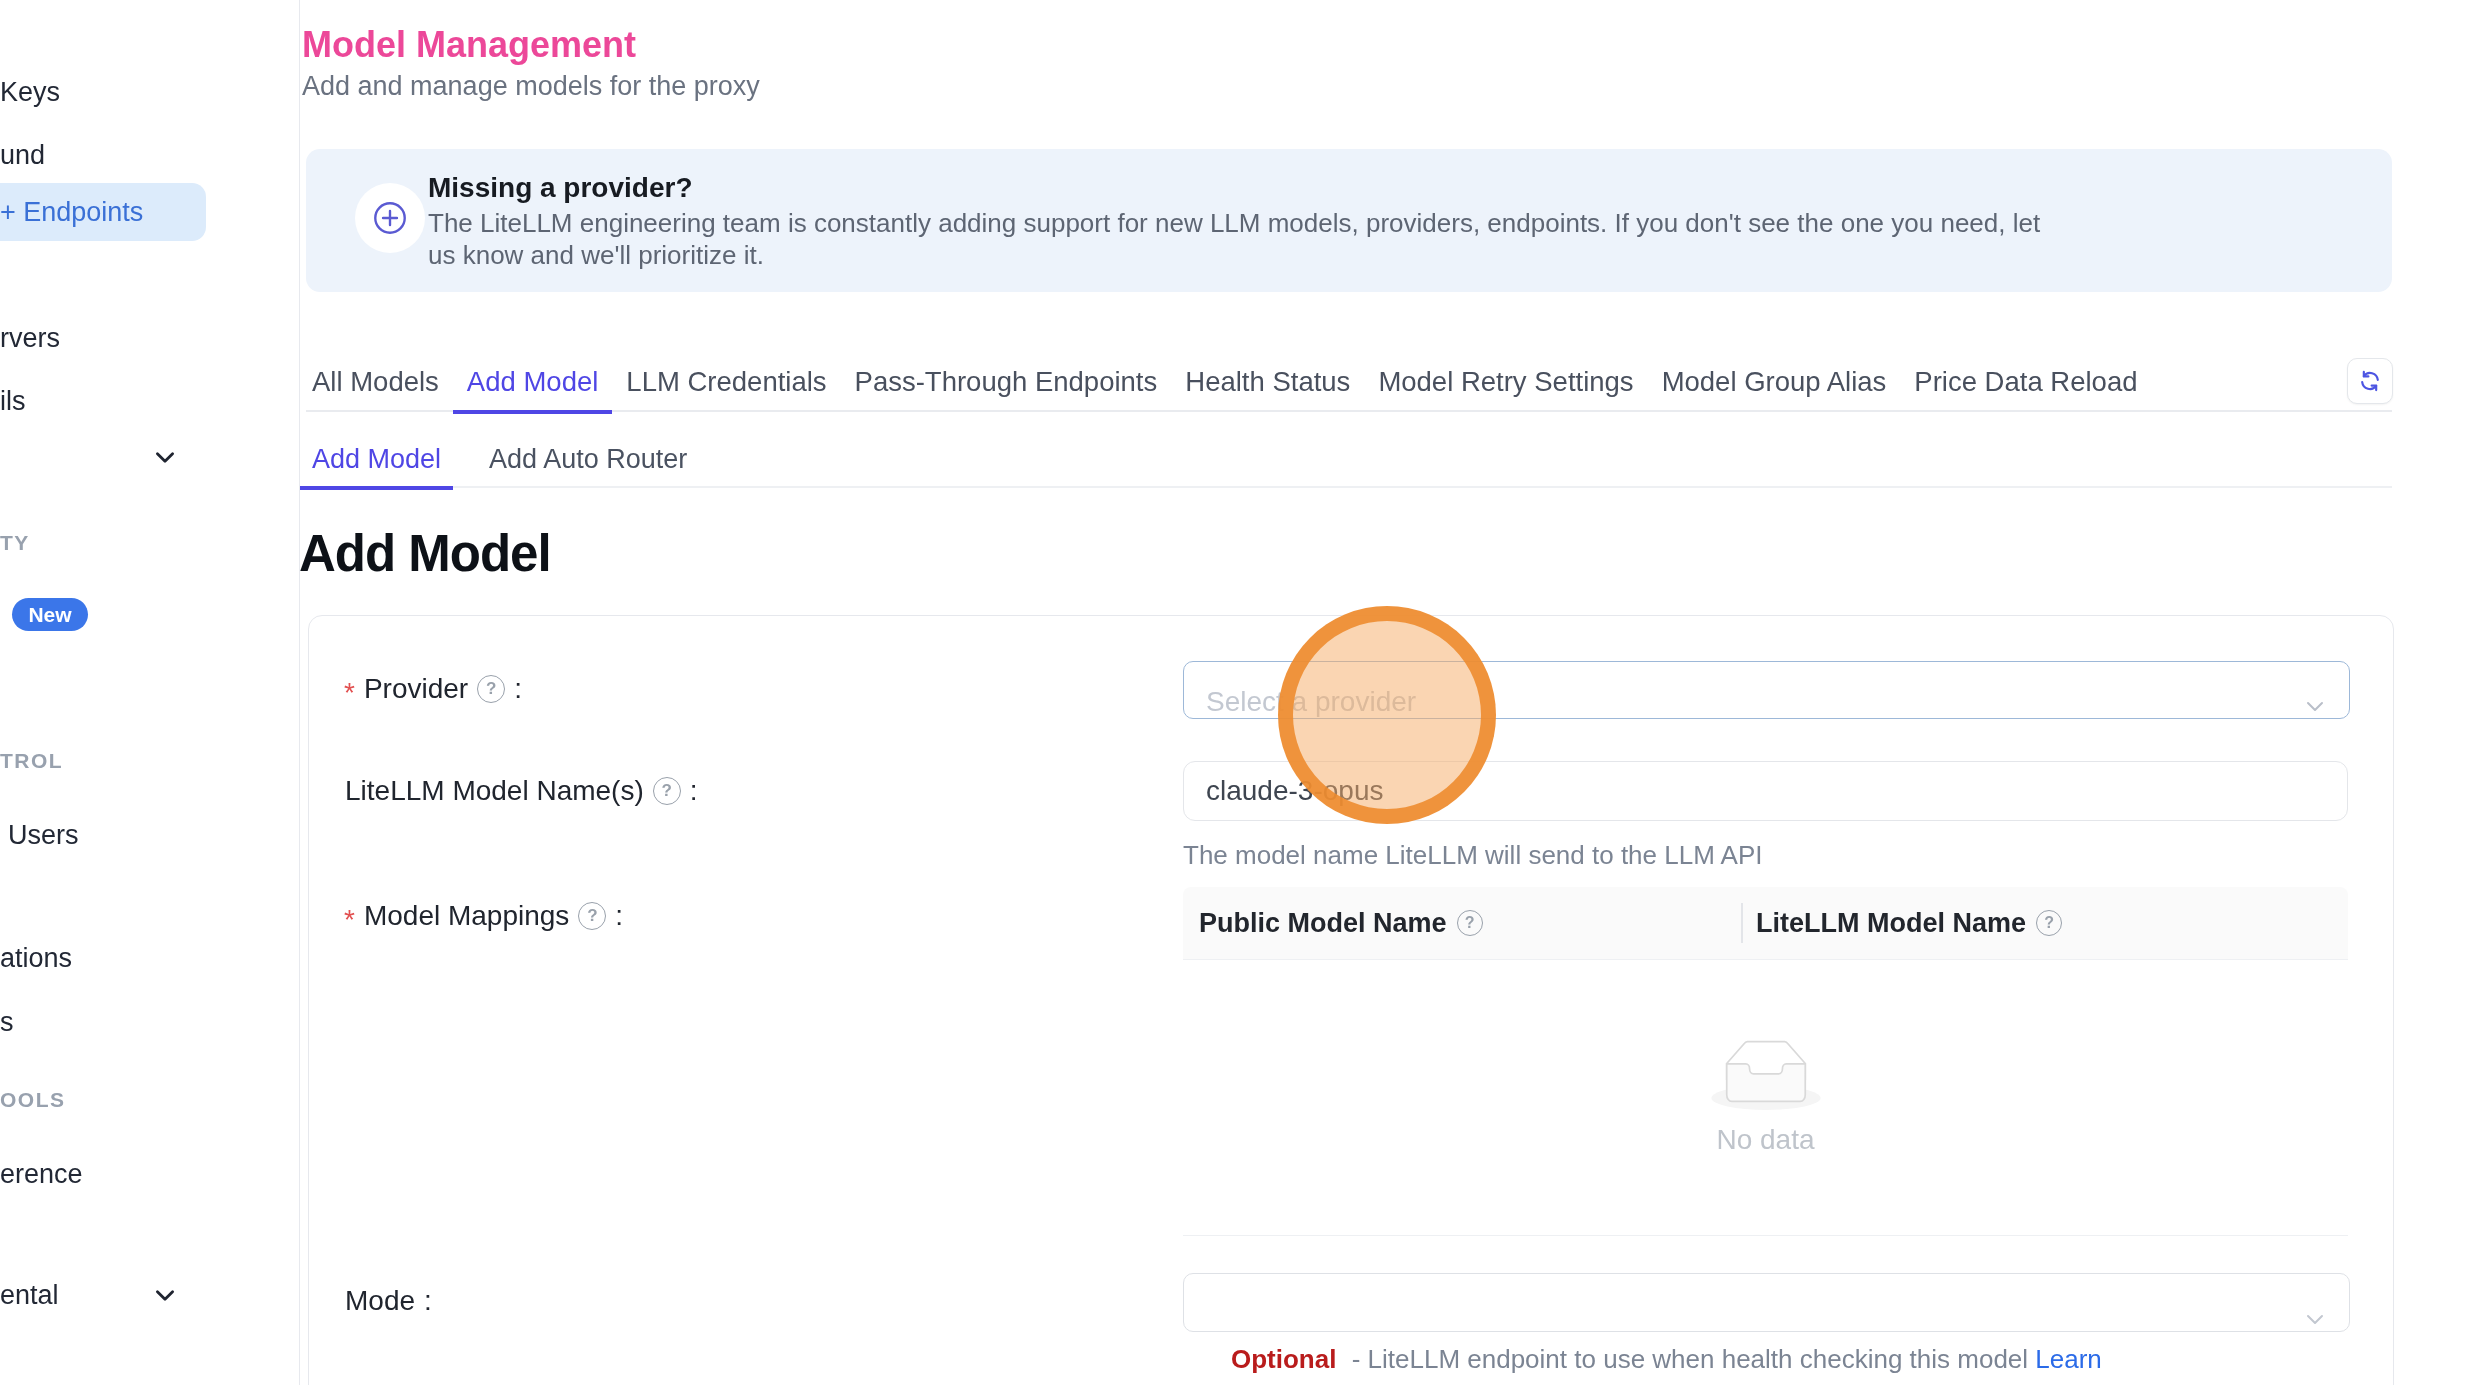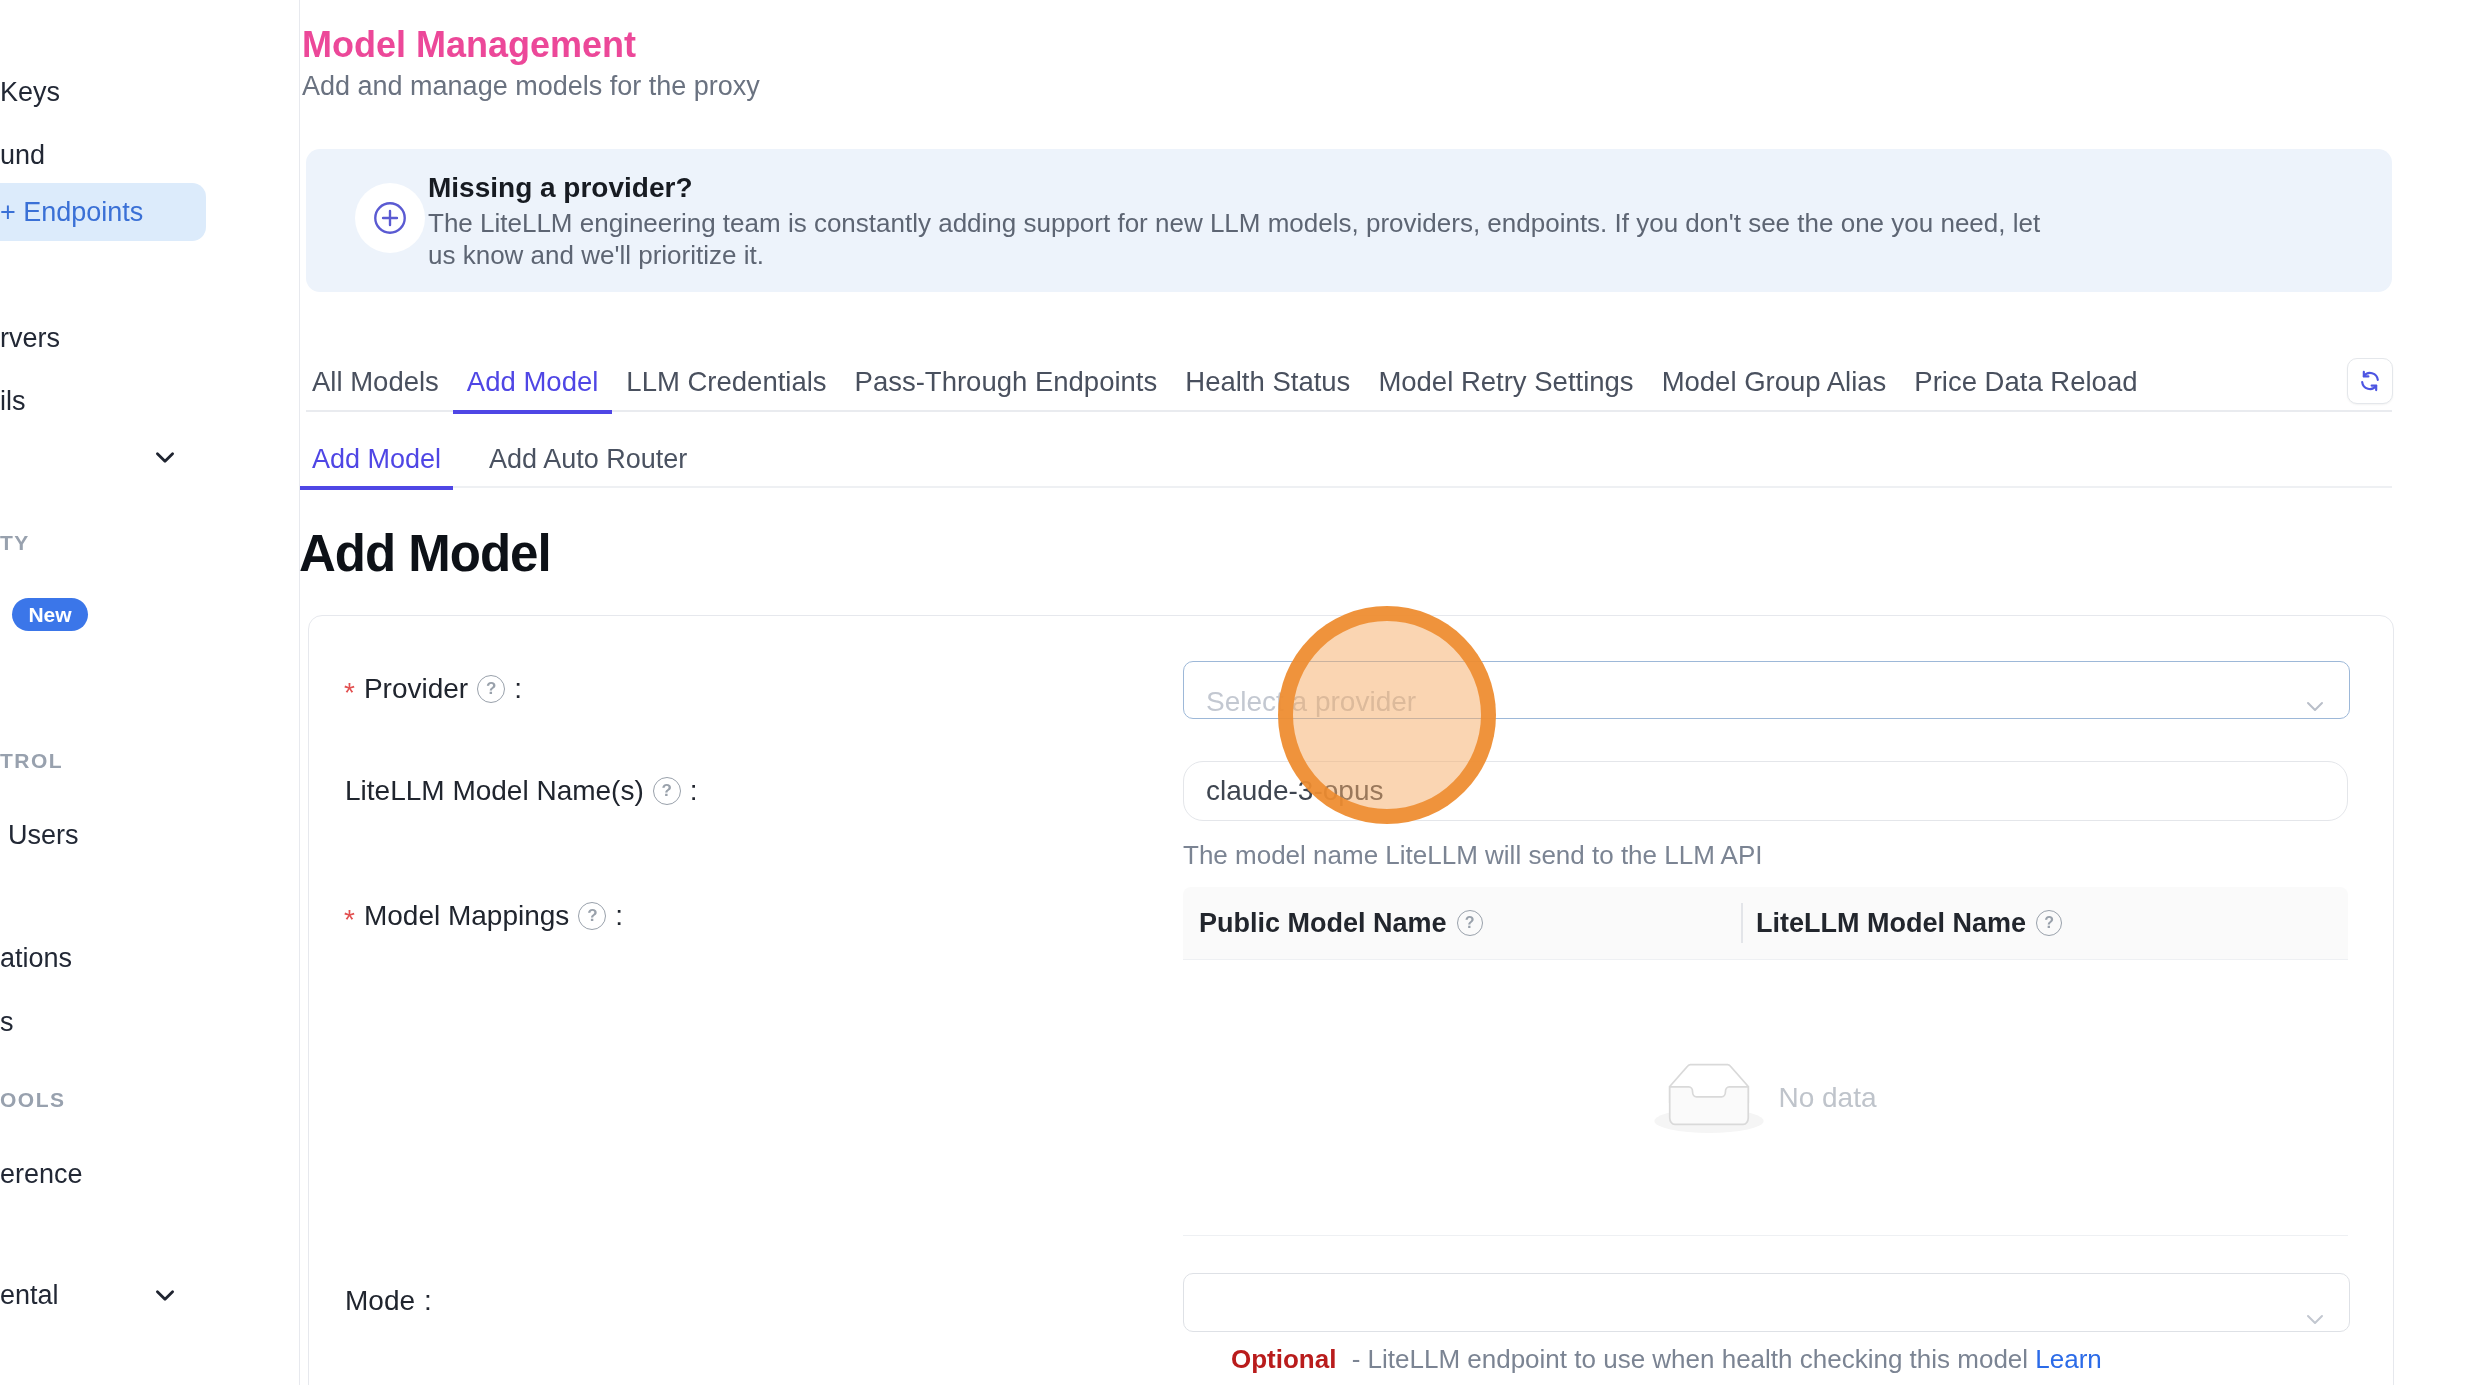--- a/index.html
+++ b/index.html
@@ -52,33 +52,33 @@
   .f-label .star{color:#e25050;font-size:28px;position:relative;top:4px;}
   .qicon{width:26px;height:26px;border:1.5px solid #99a1ab;border-radius:50%;color:#99a1ab;font-size:17px;display:inline-flex;align-items:center;justify-content:center;font-weight:700;flex:0 0 auto;}
   .colon{color:#20252e;}
 
   .select-box{position:absolute;left:874px;width:1165px;background:#fff;display:flex;align-items:flex-end;}
   .select-box .chev{position:absolute;right:22px;}
   #provider-select{top:45px;height:56px;border:1.5px solid #9db8d8;border-radius:10px;}
   #provider-select .ph{margin-left:22px;font-size:28px;color:#c3c8d1;}
   #mode-select{top:657px;height:57px;border:1.5px solid #dee1e6;border-radius:10px;}
 
-  #model-name-input{position:absolute;left:874px;top:145px;width:1165px;height:60px;border:1.5px solid #e4e6ea;border-radius:20px;box-sizing:border-box;padding:0 22px;font-size:28px;color:#3e4550;font-family:"Liberation Sans",sans-serif;background:#fff;outline:none;}
+  #model-name-input{position:absolute;left:874px;top:145px;width:1165px;height:60px;border:1.5px solid #e4e6ea;border-radius:12px;box-sizing:border-box;padding:0 22px;font-size:28px;color:#3e4550;font-family:"Liberation Sans",sans-serif;background:#fff;outline:none;}
   .helper{position:absolute;left:874px;font-size:26px;color:#7b8493;white-space:nowrap;}
   #helper-mode .opt{font-weight:700;color:#b91c1c;margin-left:48px;}
   #helper-mode .lnk{color:#2b6be8;cursor:pointer;}
 
   
   #map-table{position:absolute;left:874px;top:271px;width:1165px;}
   #map-thead{position:relative;height:72px;background:#fafafa;border-radius:8px 8px 0 0;border-bottom:1.5px solid #eef0f3;}
   .th{position:absolute;top:0;height:72px;display:flex;align-items:center;gap:10px;font-size:27px;font-weight:700;color:#22262d;}
   #th-1{left:16px;}
   #th-2{left:573px;}
   #th-divider{position:absolute;left:558px;top:16px;width:1.5px;height:40px;background:#e3e5e9;}
-  #map-tbody{height:275px;border-bottom:1.5px solid #eef0f3;display:flex;align-items:center;justify-content:center;gap:14px;}
+  #map-tbody{height:275px;border-bottom:1.5px solid #eef0f3;display:flex;flex-direction:column;align-items:center;justify-content:center;gap:14px;}
   #no-data{font-size:28px;color:#bfc4cb;}
 
   
   #click-ring{position:absolute;left:969px;top:-10px;width:188px;height:188px;border-radius:50%;
     border:15px solid rgba(238,139,44,.88);background:rgba(246,171,101,.5);z-index:6;pointer-events:none;}
 </style>
 </head>
 <body>
 
 <div id="sidebar" class="abs">

